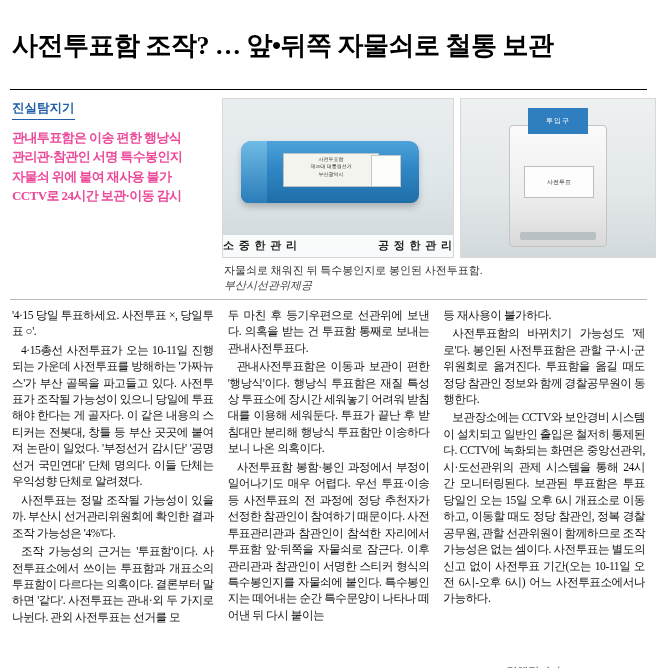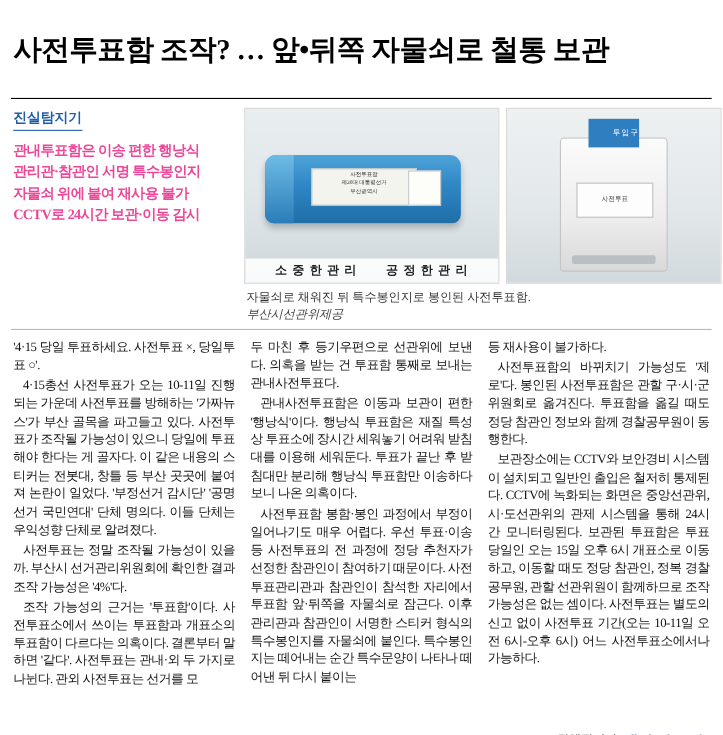--- a/index.html
+++ b/index.html
@@ -136,46 +136,46 @@
     right: 0;
     bottom: 0;
     height: 22px;
     background: rgba(255,255,255,0.88);
     color: #222;
     font-size: 11px;
     font-weight: bold;
     letter-spacing: 1px;
     display: flex;
     align-items: center;
-    justify-content: center;
+    justify-content: space-between;
     gap: 26px;
   }
   
   .machine {
     position: absolute;
     left: 50%;
     transform: translateX(-50%);
     top: 26px;
     width: 96px;
     height: 120px;
     background: linear-gradient(180deg,#fbfbfb 0%,#ededed 60%,#d9d9d9 100%);
     border: 1px solid #c4c4c4;
     border-radius: 4px;
   }
   .machine-slot {
     position: absolute;
     left: 50%;
     transform: translateX(-50%);
     top: -18px;
-    width: 46px;
+    width: 60px;
     height: 26px;
     background: #2f7fc0;
     color: #fff;
     font-size: 7px;
-    text-align: right;
+    text-align: center;
     line-height: 26px;
     letter-spacing: 1px;
   }
   .machine-panel {
     position: absolute;
     left: 14px;
     top: 40px;
     width: 68px;
     height: 30px;
     background: #fdfdfd;

